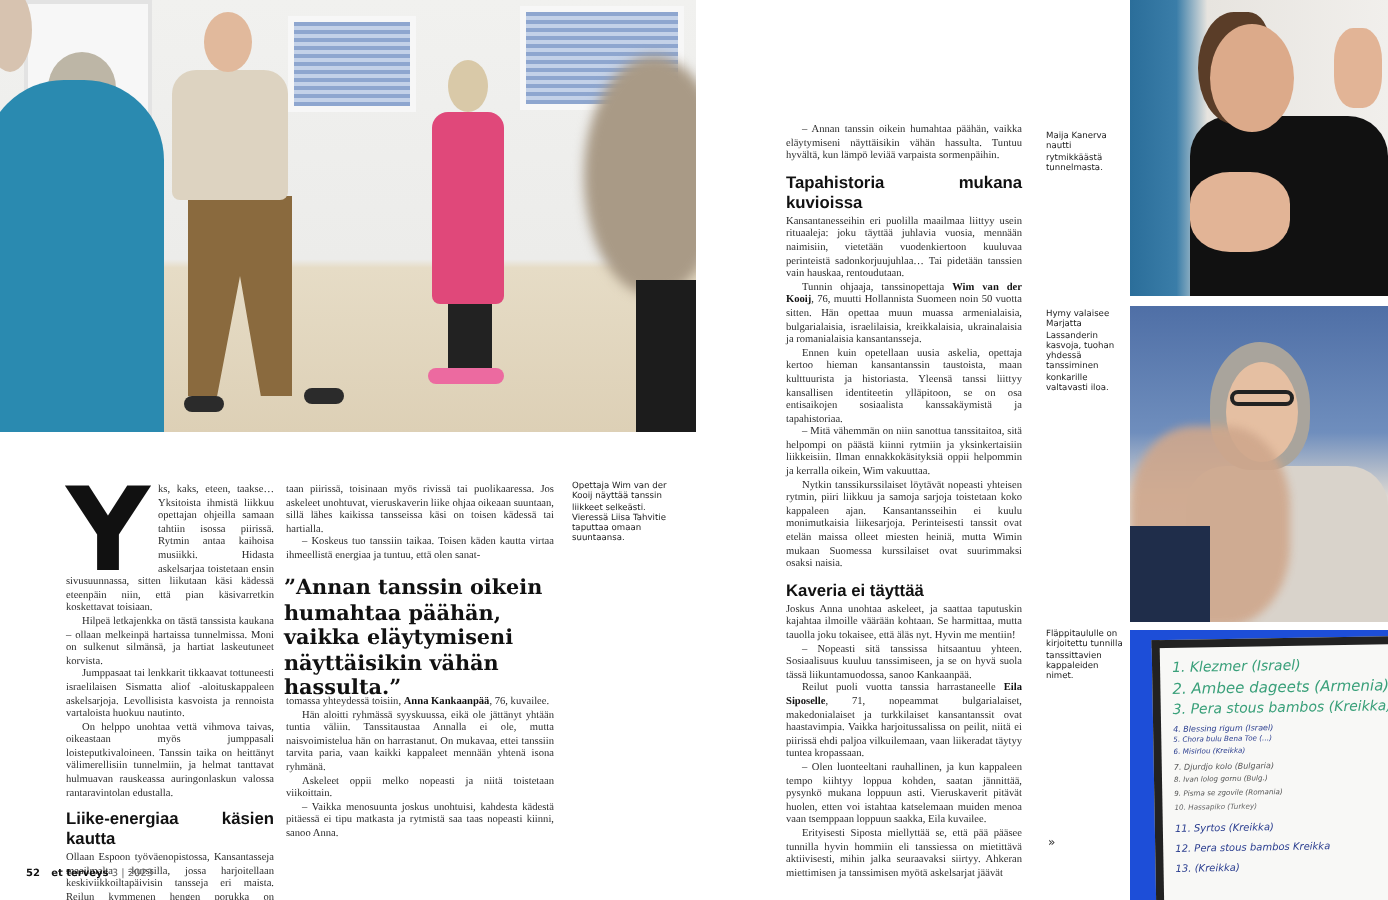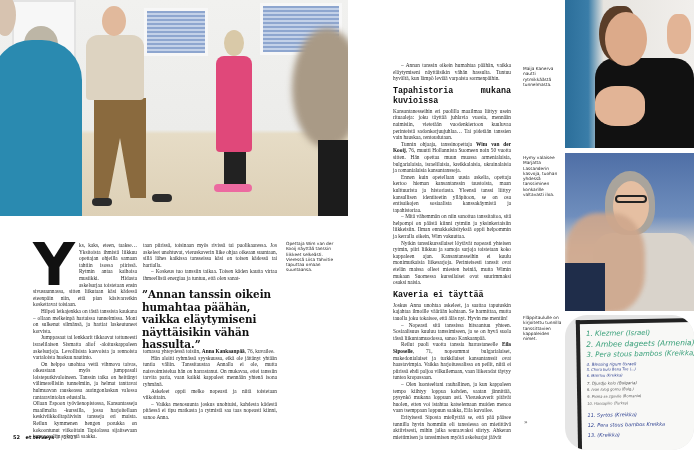--- a/index.html
+++ b/index.html
@@ -37,30 +37,30 @@
   #photo-r1 .hand { position: absolute; left: 102px; top: 14px; width: 24px; height: 40px; background: #e2b496; border-radius: 40%; }
 
   #photo-r2 { left: 565px; top: 153px; width: 129px; height: 158px; background: linear-gradient(180deg,#4f6fa6 0%,#6f8ebd 40%,#dcd8d2 60%,#efeeec 100%); }
   #photo-r2 .hair { position: absolute; left: 40px; top: 18px; width: 50px; height: 64px; background: #a9a49c; border-radius: 50% 50% 40% 40%; }
   #photo-r2 .face { position: absolute; left: 48px; top: 28px; width: 36px; height: 50px; background: #e5bfa2; border-radius: 50%; }
   #photo-r2 .glasses { position: absolute; left: 50px; top: 42px; width: 32px; height: 8px; border: 2px solid #222; border-radius: 4px; }
   #photo-r2 .body { position: absolute; left: 28px; top: 80px; width: 101px; height: 80px; background: #d9d3cb; border-radius: 20px 20px 0 0; }
   #photo-r2 .blur-hand { position: absolute; left: 0; top: 60px; width: 80px; height: 100px; background: #cfa78c; border-radius: 40%; filter: blur(2px); opacity: .9; }
   #photo-r2 .dark { position: absolute; left: 0; top: 110px; width: 40px; height: 48px; background: #1f2d4a; }
 
-  #photo-r3 { left: 565px; top: 315px; width: 129px; height: 135px; background: #e5e5e5; border-radius: 22px; }
+  #photo-r3 { left: 565px; top: 315px; width: 129px; height: 135px; background: #1d4ed8; }
   #photo-r3 .board { position: absolute; left: 12px; top: 4px; width: 130px; height: 140px; background: #f8f8f6; border-left: 4px solid #222; border-top: 4px solid #222; transform: rotate(-1deg); }
   #photo-r3 .line { position: absolute; font-family: "DejaVu Sans", sans-serif; white-space: nowrap; font-style: italic; }
 
   
   .col { position: absolute; font-size: 5.3px; line-height: 6.6px; text-align: justify; color: #2a2a2a; }
   .col p { text-indent: 8px; }
   .col p.noindent { text-indent: 0; }
   .dropcap { float: left; font-family: "DejaVu Sans", sans-serif; font-weight: bold; font-size: 58px; line-height: 46px; margin: 0 4px 0 0; color: #111; }
-  .h2 { font-family: Liberation Mono, monospace; font-weight: bold; font-size: 8.4px; line-height: 10px; color: #111; margin: 4px 0 2px 0; }
+  .h2 { font-family: Liberation Sans, sans-serif; font-weight: bold; font-size: 8.4px; line-height: 10px; color: #111; margin: 4px 0 2px 0; }
   .pull-quote { position: absolute; left: 142px; top: 288px; width: 136px; text-align: left; font-family: "DejaVu Serif", serif; font-size: 10.4px; line-height: 12.6px; font-weight: bold; color: #111; }
   .caption { position: absolute; font-family: "DejaVu Sans", sans-serif; font-size: 4.3px; line-height: 5.3px; color: #222; }
   .footer { position: absolute; left: 13px; top: 434px; font-family: "DejaVu Sans", sans-serif; font-size: 5px; color: #111; }
   .footer b { margin-right: 4px; }
   .footer .mag { font-weight: bold; }
   .footer .issue { color: #666; }
   .endmark { position: absolute; left: 524px; top: 418px; font-family: "DejaVu Sans", sans-serif; font-size: 6px; color: #333; }
   strong { font-weight: bold; color: #111; }
 </style>
 </head>
@@ -87,20 +87,21 @@
 </div>
 
 <div class="caption" style="left:286px; top:241px; width:50px;">Opettaja Wim van der Kooij näyttää tanssin liikkeet selkeästi. Vieressä Liisa Tahvitie taputtaa omaan suuntaansa.</div>
 
 <div class="col" style="left:33px; top:242px; width:104px;">
   <span class="dropcap">Y</span>
   <p class="noindent">ks, kaks, eteen, taakse… Yksitoista ihmistä liikkuu opettajan ohjeilla samaan tahtiin isossa piirissä. Rytmin antaa kaihoisa musiikki. Hidasta askelsarjaa toistetaan ensin sivusuunnassa, sitten liikutaan käsi kädessä eteenpäin niin, että pian käsivarretkin koskettavat toisiaan.</p>
   <p>Hilpeä letkajenkka on tästä tanssista kaukana – ollaan melkeinpä hartaissa tunnelmissa. Moni on sulkenut silmänsä, ja hartiat laskeutuneet korvista.</p>
   <p>Jumppasaat tai lenkkarit tikkaavat tottuneesti israelilaisen Sismatta aliof -aloituskappaleen askelsarjoja. Levollisista kasvoista ja rennoista vartaloista huokuu nautinto.</p>
   <p>On helppo unohtaa vettä vihmova taivas, oikeastaan myös jumppasali loisteputkivaloineen. Tanssin taika on heittänyt välimerellisiin tunnelmiin, ja helmat tanttavat hulmuavan rauskeassa auringonlaskun valossa rantaravintolan edustalla.</p>
+  <div class="h2">Liike-energiaa käsien kautta</div>
   <p class="noindent">Ollaan Espoon työväenopistossa, Kansantasseja maailmalta -kurssilla, jossa harjoitellaan keskiviikkoiltapäivisin tansseja eri maista. Reilun kymmenen hengen porukka on kokoontunut viikoittain Tapiolassa sijaitsevaan jumppasaliin syksystä saakka.</p>
 
 </div>
 
 <div class="col" style="left:143px; top:242px; width:134px;">
   <p class="noindent">taan piirissä, toisinaan myös rivissä tai puolikaaressa. Jos askeleet unohtuvat, vieruskaverin liike ohjaa oikeaan suuntaan, sillä lähes kaikissa tansseissa käsi on toisen kädessä tai hartialla.</p>
   <p>– Koskeus tuo tanssiin taikaa. Toisen käden kautta virtaa ihmeellistä energiaa ja tuntuu, että olen sanat-</p>
 </div>
 
 <div class="pull-quote">”Annan tanssin oikein humahtaa päähän, vaikka eläytymiseni näyttäisikin vähän hassulta.”</div>

